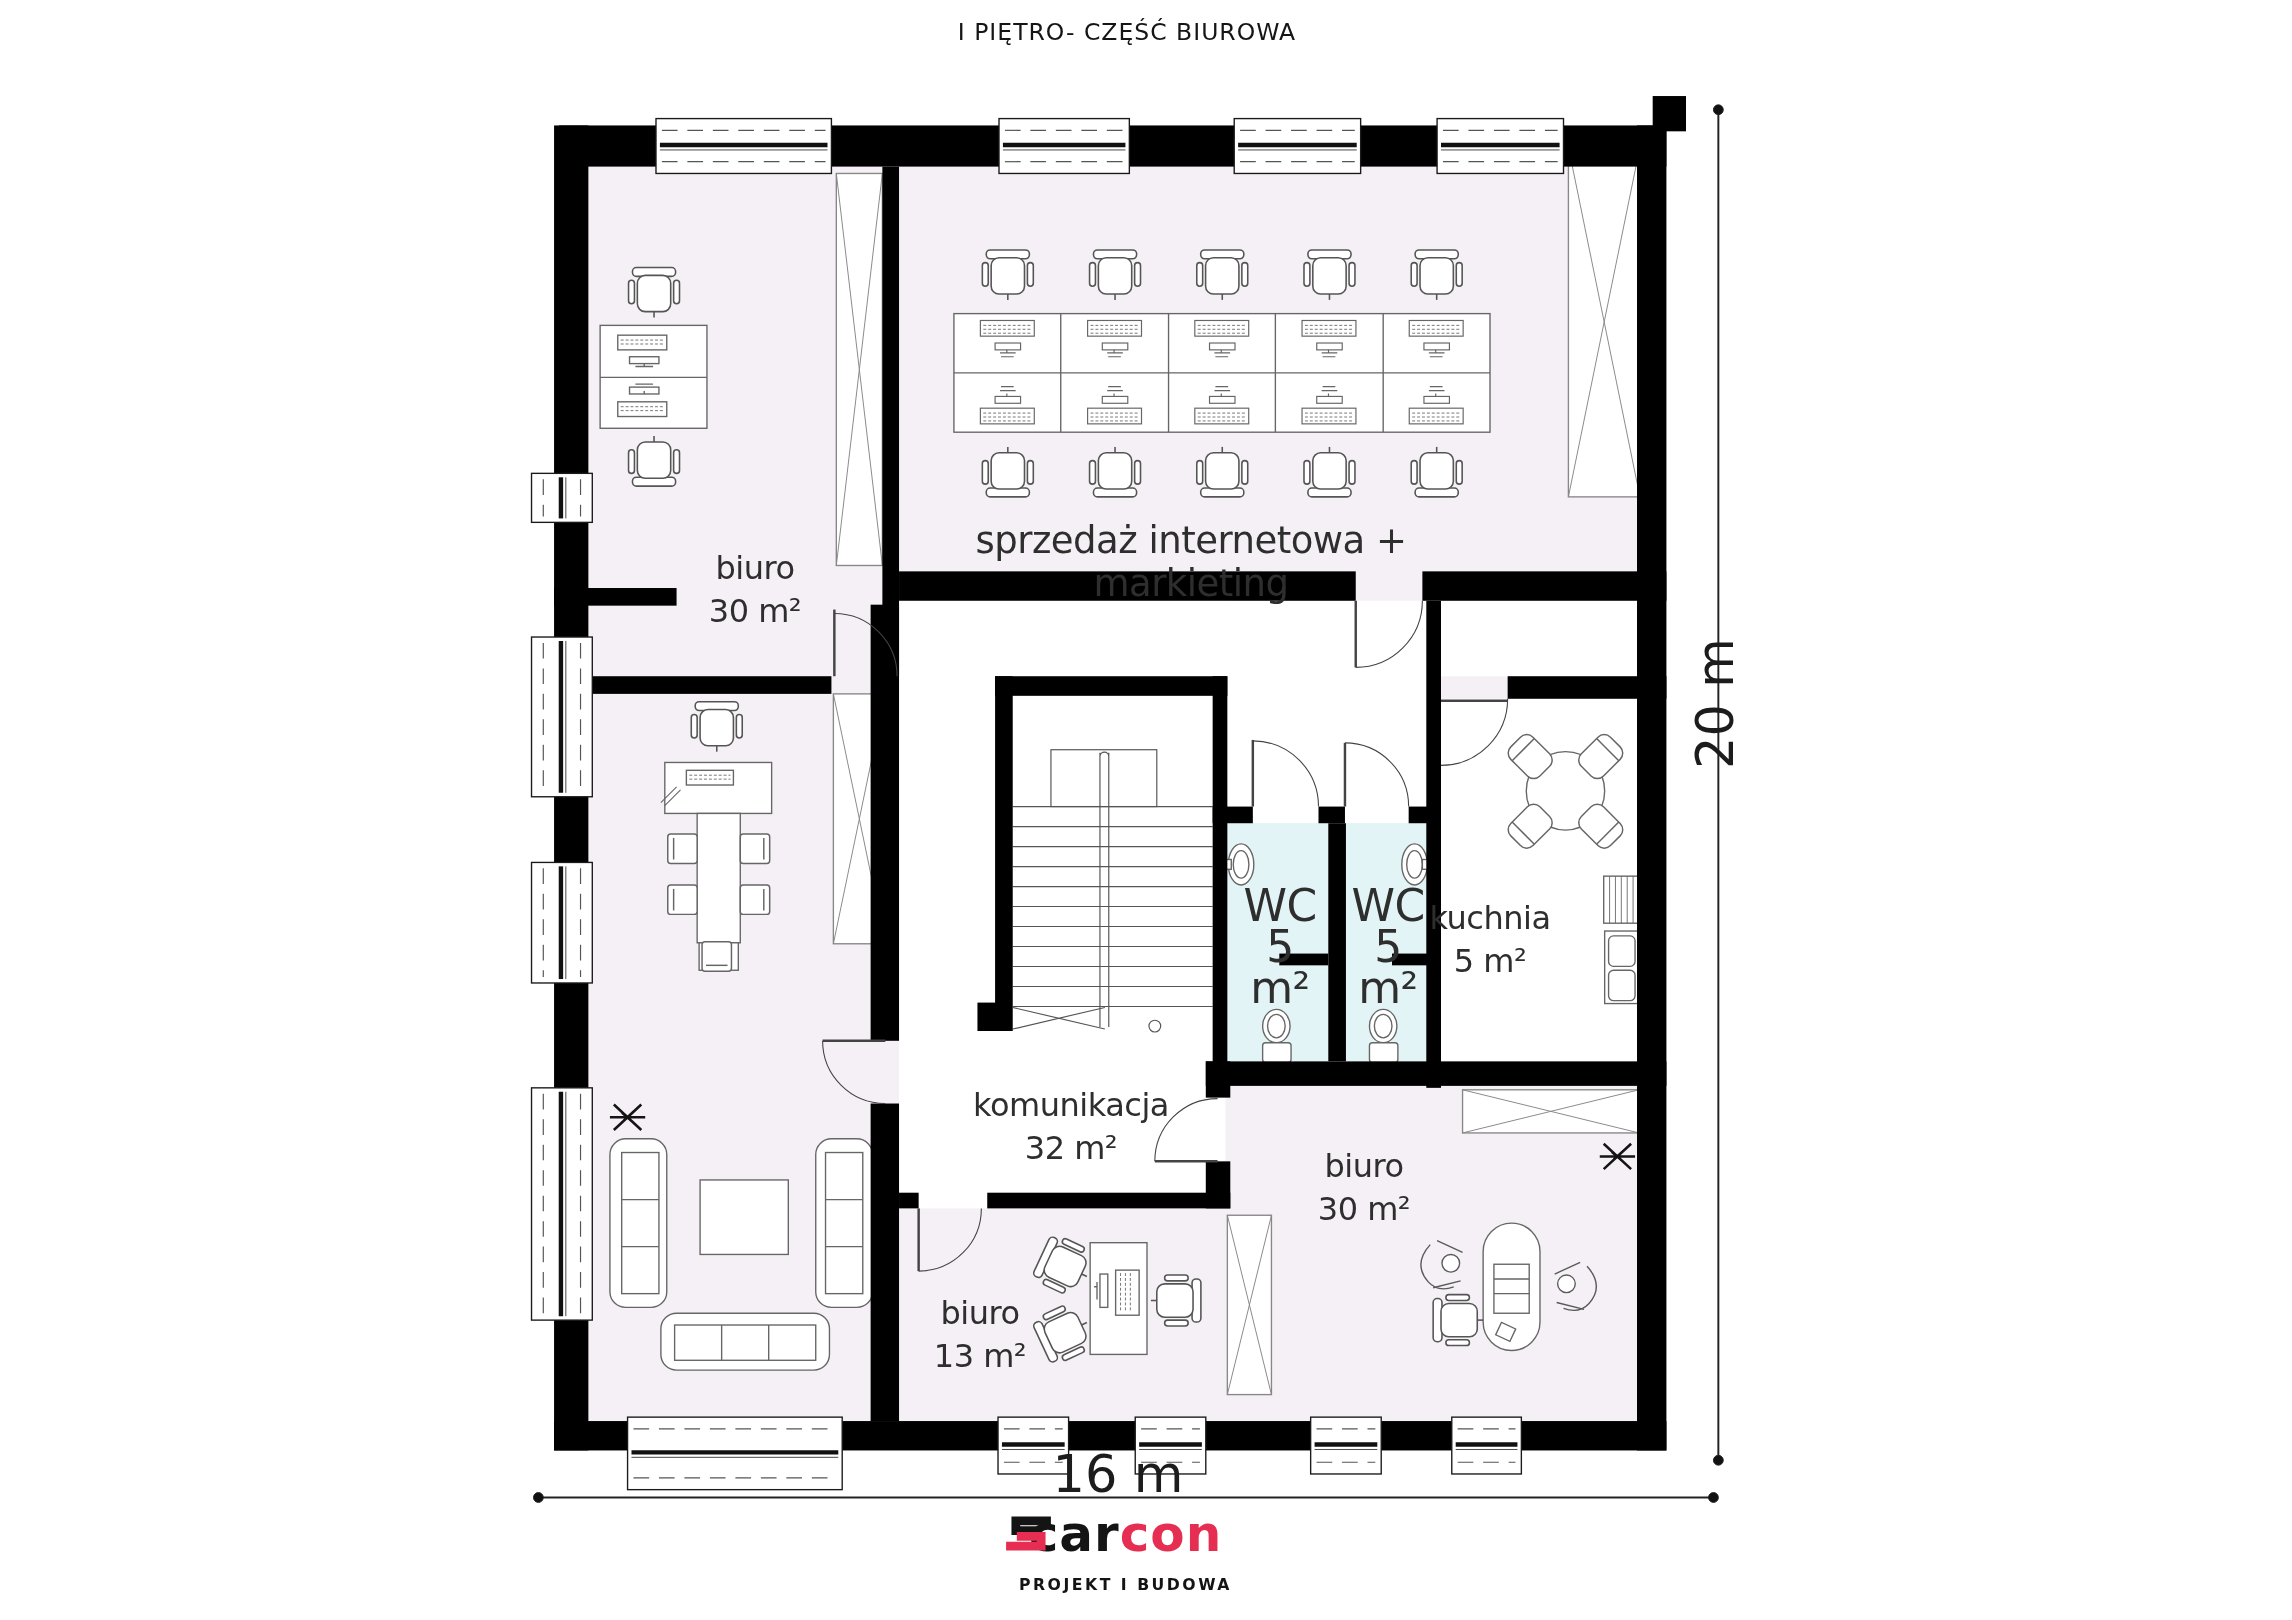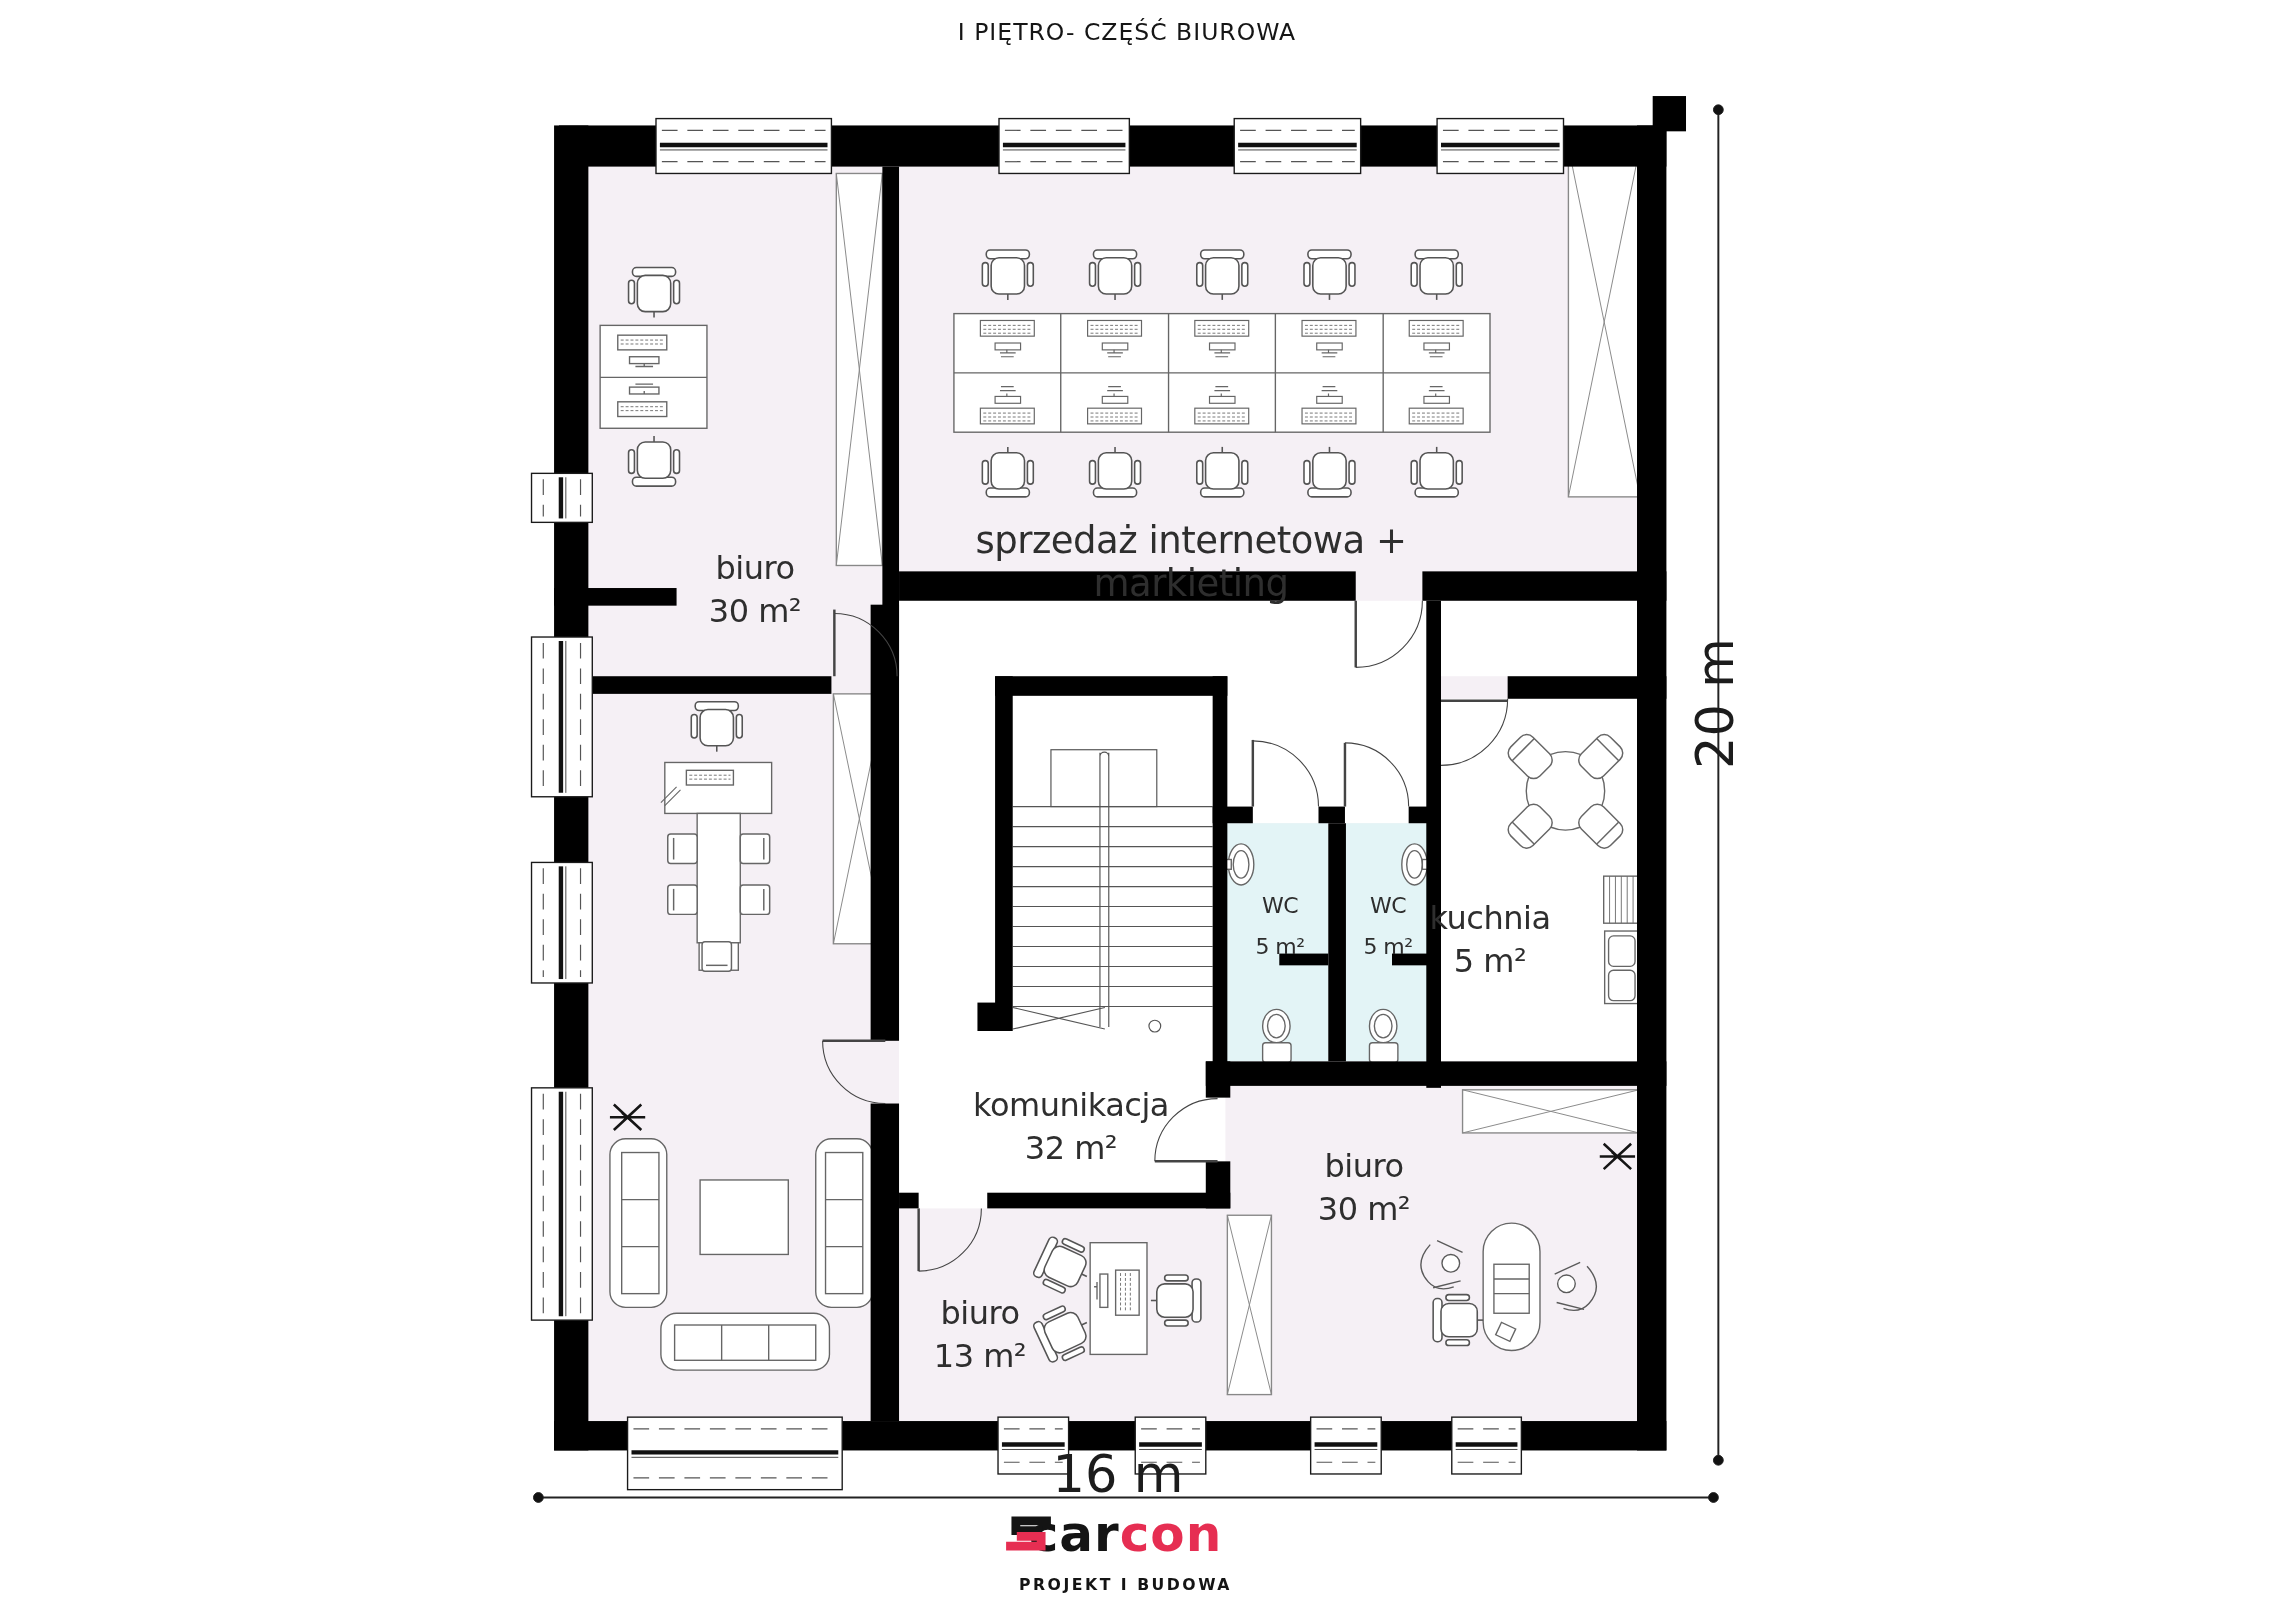--- a/index.html
+++ b/index.html
@@ -2,21 +2,21 @@
 <html><head>
 <meta charset="utf-8">
 <style>
   html,body{margin:0;padding:0;background:#ffffff;}
   .canvas{position:relative;width:2293px;height:1620px;background:#fff;overflow:hidden;
           font-family:"DejaVu Sans",sans-serif;text-decoration:underline;}
   svg{position:absolute;left:0;top:0;}
   .lbl{position:absolute;text-align:center;color:#2e2e2e;font-size:32px;line-height:43px;
        letter-spacing:-0.5px;}
   .lbl span{display:block;}
-  .lbl.small{font-size:22px;line-height:41px;}
+  .lbl.small{font-size:44px;line-height:41px;}
   .title{position:absolute;left:882px;top:17.6px;width:490px;text-align:center;
          font-size:23.5px;letter-spacing:1px;color:#151515;}
   .dim{position:absolute;font-size:51px;color:#1c1c1c;text-align:center;letter-spacing:0;}
   .dim-bottom{left:1010px;top:1445px;width:216px;}
   .dim-right{left:1607px;top:674px;width:216px;transform:rotate(-90deg);transform-origin:center;}
   .logo{position:absolute;left:1003px;top:1515px;width:245px;text-align:center;}
   .logo .mark{display:block;margin:0 auto 2px auto;}
   .logo .brand{font-size:50px;font-weight:bold;letter-spacing:1px;line-height:39px;color:#141414;}
   .logo .brand .red{color:#e62e52;}
   .logo .tagline{font-size:15.7px;font-weight:bold;letter-spacing:2.5px;color:#141414;margin-top:21px;}

